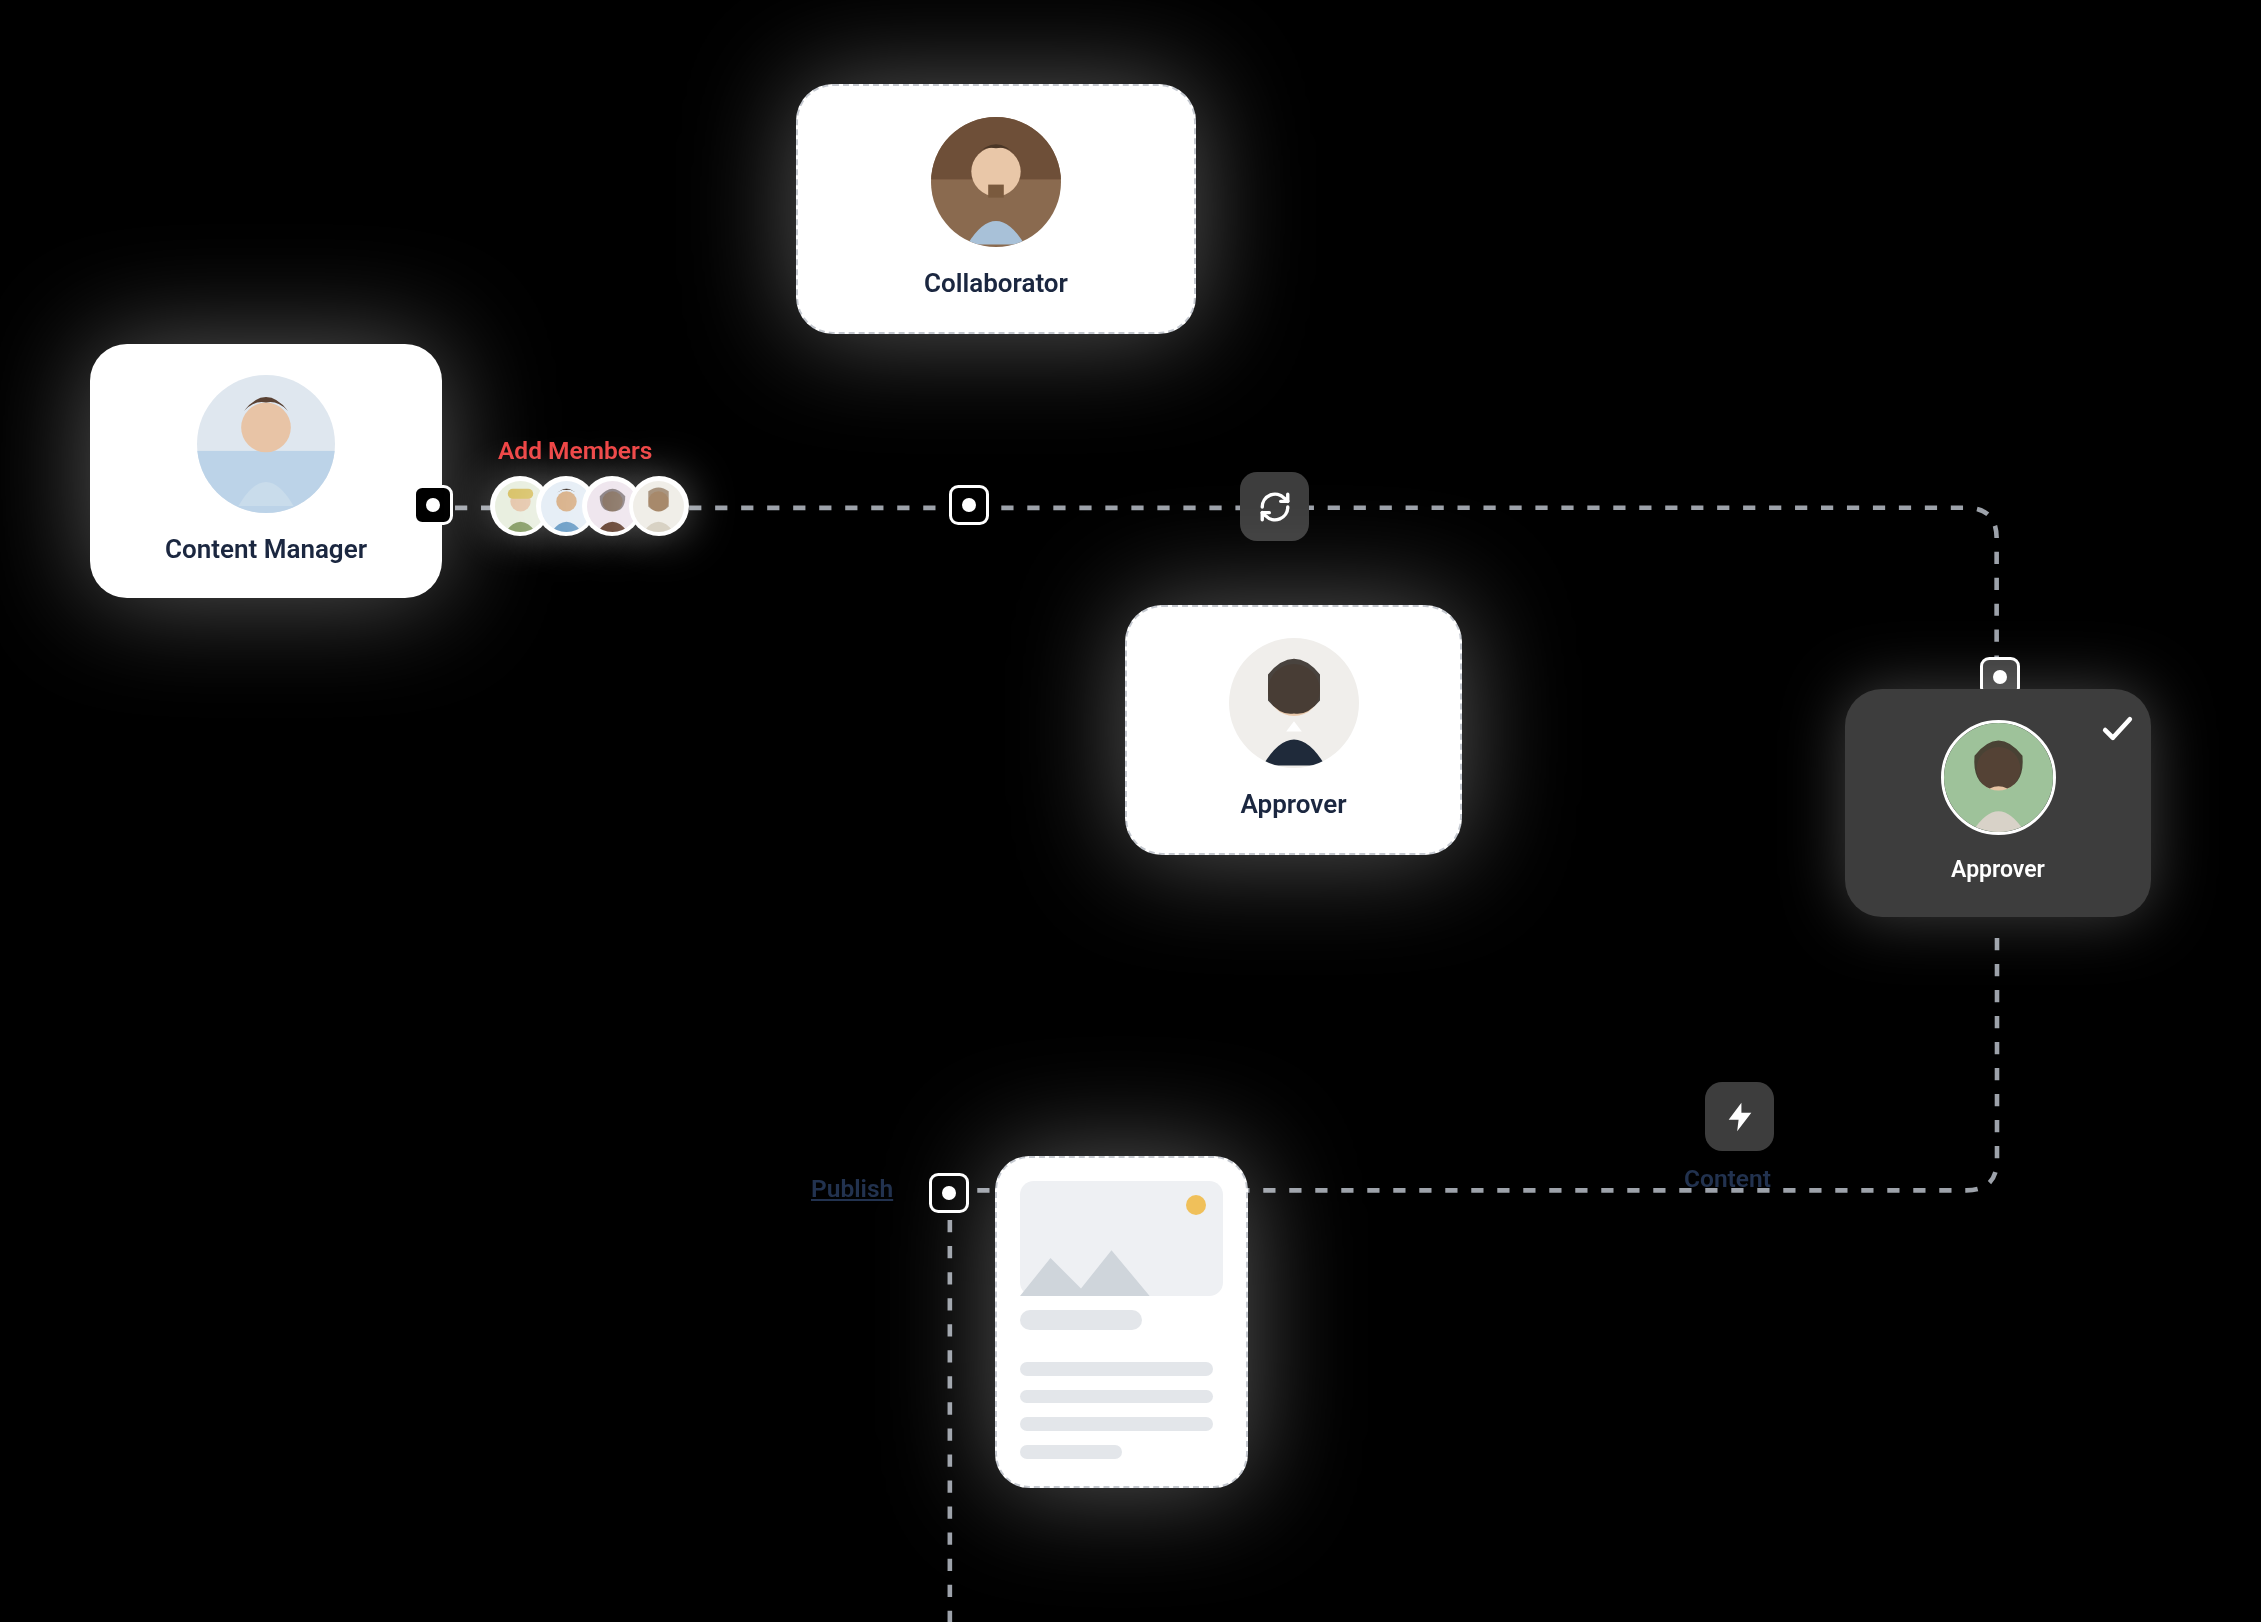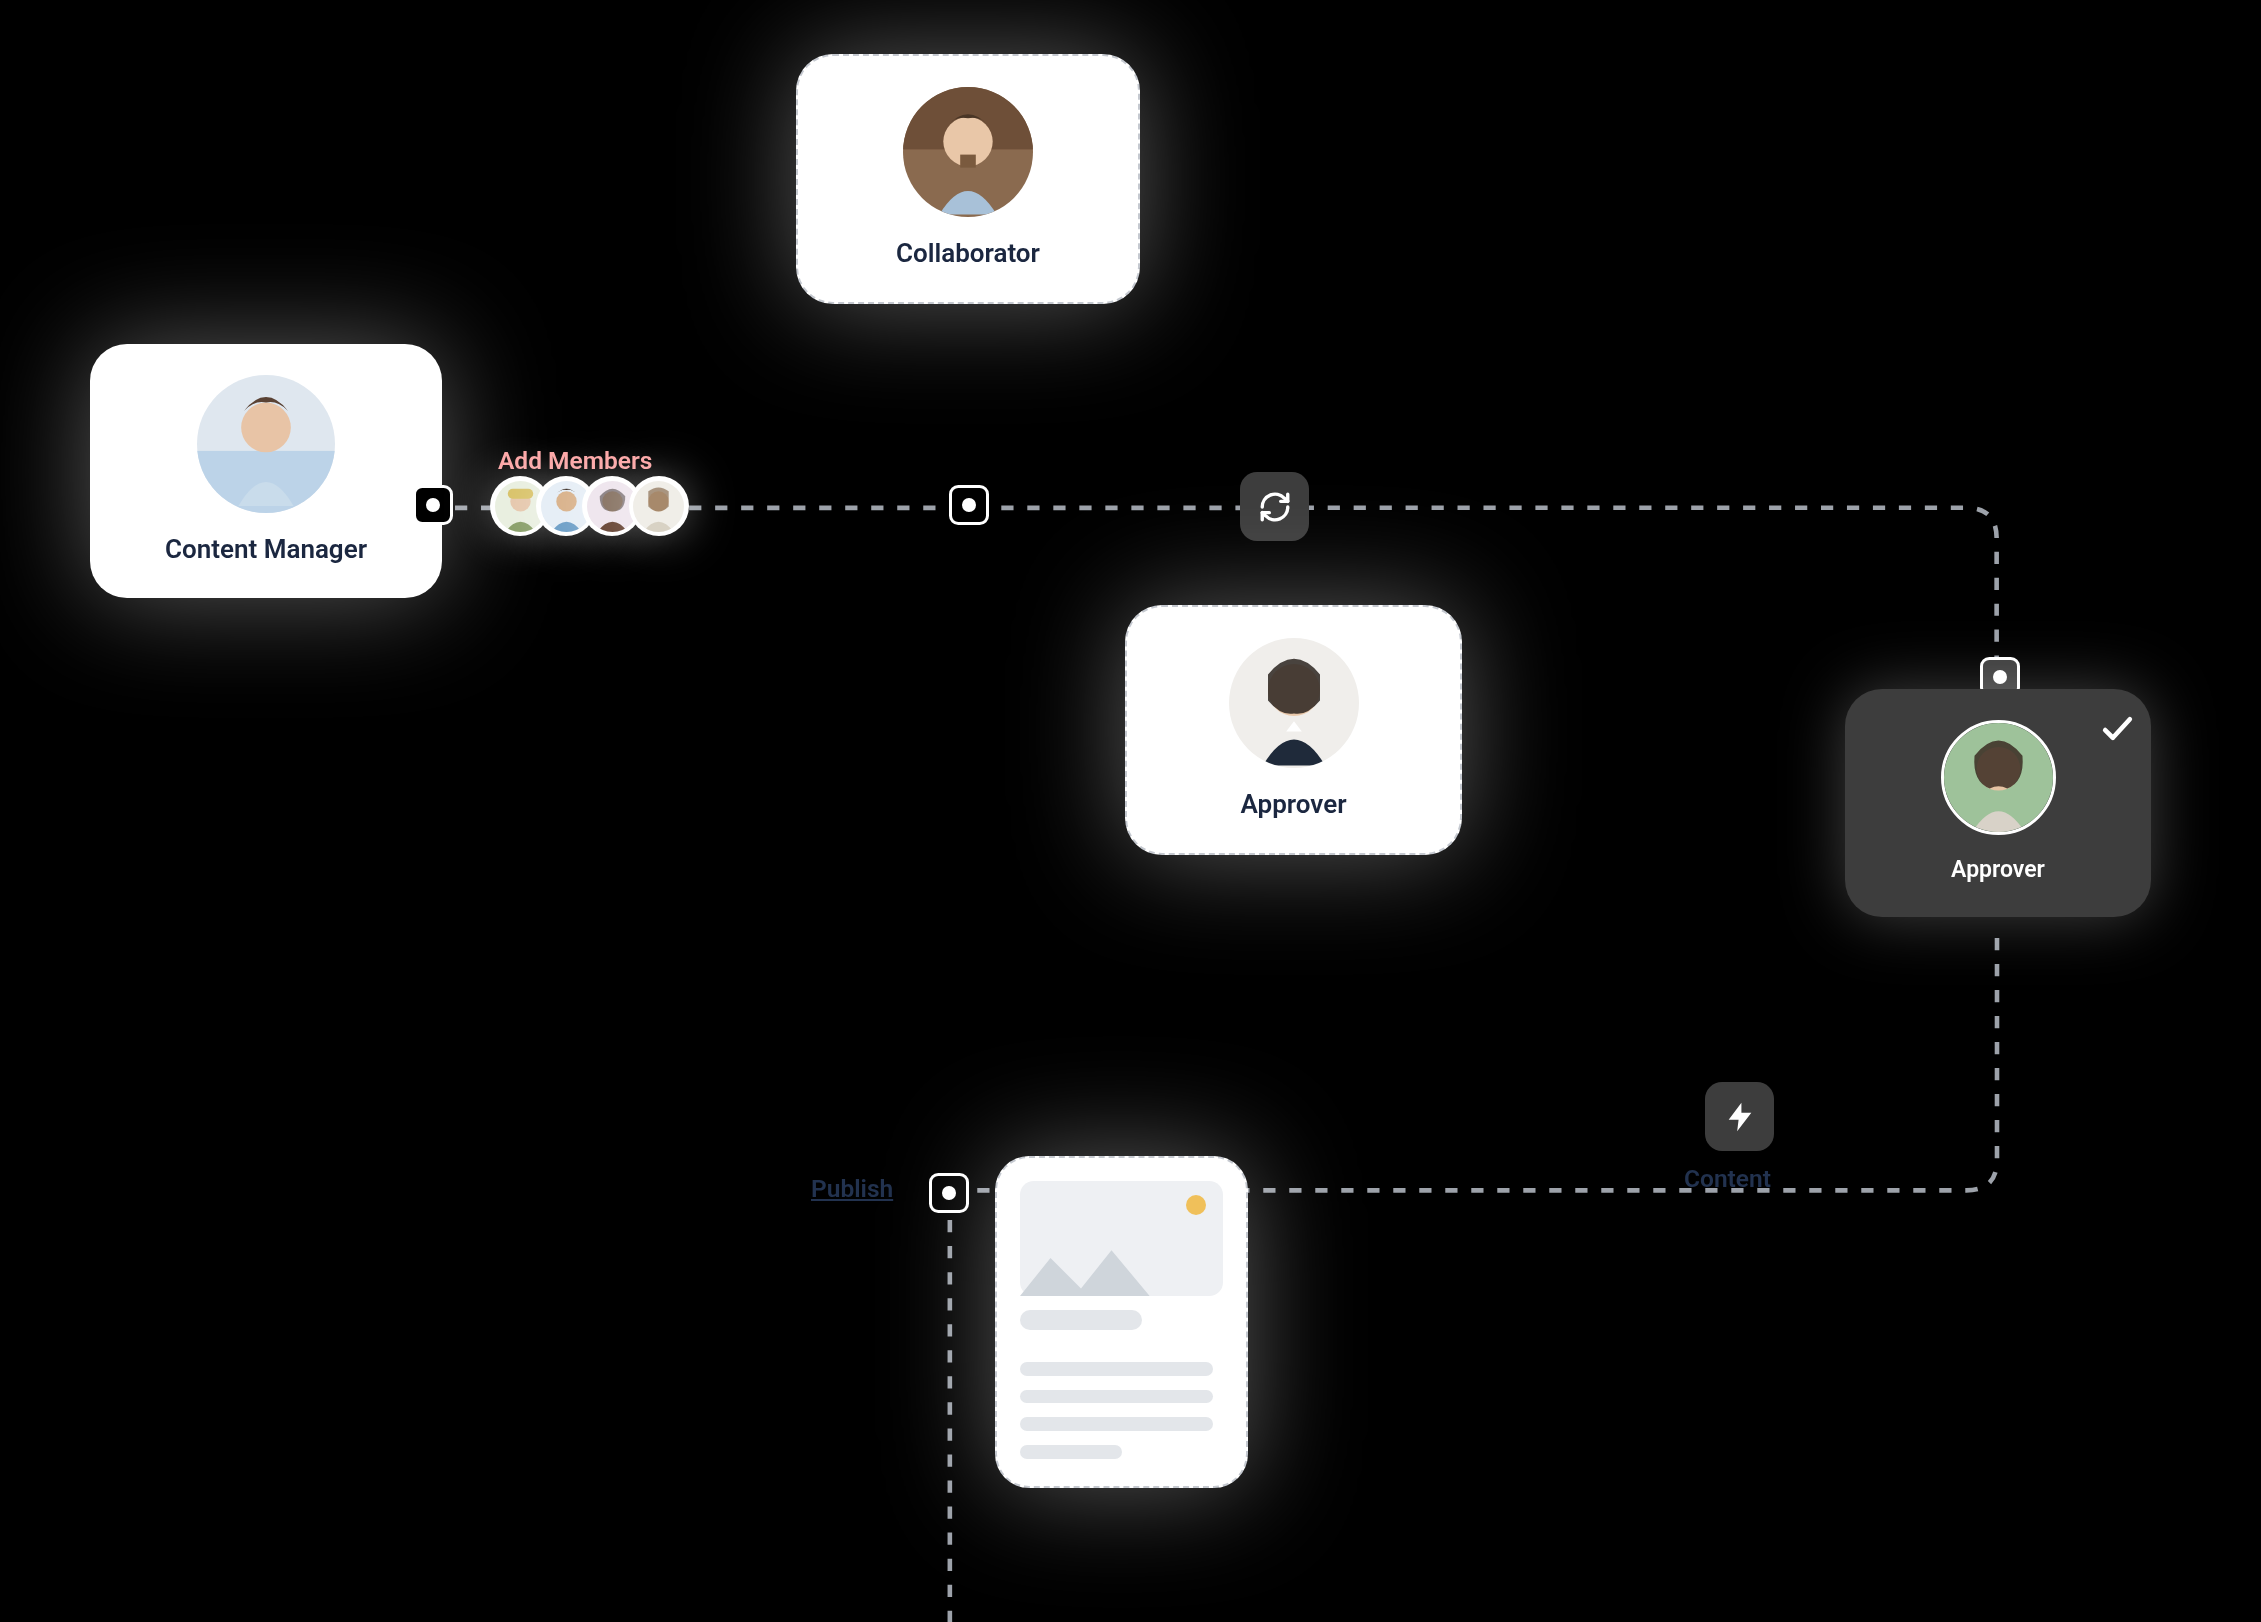--- a/index.html
+++ b/index.html
@@ -57,23 +57,22 @@
   
   .members {
     position: absolute;
     display: flex;
     align-items: center;
   }
   .members-label {
     position:absolute;
     font-size: 24.5px;
     font-weight: 600;
-    color: #fca5a5;
+    color: #ef4444;
     white-space: nowrap;
-    margin-top: 10px;
   }
   .pip {
     width: 60px; height: 60px;
     border-radius: 50%;
     background: #fff;
     display:flex;align-items:center;justify-content:center;
     margin-left: -13.8px;
     filter: drop-shadow(0 0 23px rgba(255,255,255,0.35));
   }
   .pip:first-child { margin-left: 0; }
@@ -211,21 +210,21 @@
     <div class="pip">
         <div class="mini"><svg viewBox="0 0 40 40">
             <rect width="40" height="40" fill="#f0eee8"></rect>
             <circle cx="20" cy="16" r="8" fill="#ecd0b5"></circle>
             <path d="M8 40 Q20 24 32 40 Z" fill="#d8d2c4"></path>
             <path d="M12 8 Q20 2 28 8 L28 20 Q20 28 12 20 Z" fill="#7a5a3a" opacity="0.6"></path>
           </svg></div>
       </div>
   </div>
 
-  <div class="card dashed" style="left:796px; top:54px; width:344px;">
+  <div class="card dashed" style="left:796px; top:84px; width:400px;">
     <div class="avatar" style="width:130px;height:130px;">
       <svg viewBox="0 0 100 100">
           <rect width="100" height="100" fill="#8a6a4f"></rect>
           <rect y="0" width="100" height="48" fill="#6e4f38"></rect>
           <circle cx="50" cy="42" r="19" fill="#e9c7a8"></circle>
           <path d="M28 98 Q50 62 72 98 Z" fill="#a8c1d8"></path>
           <path d="M34 30 Q50 12 66 30 Q60 22 50 24 Q40 22 34 30 Z" fill="#4a3626"></path>
           <rect x="44" y="52" width="12" height="10" fill="#7a5a3e"></rect>
         </svg>
     </div>

